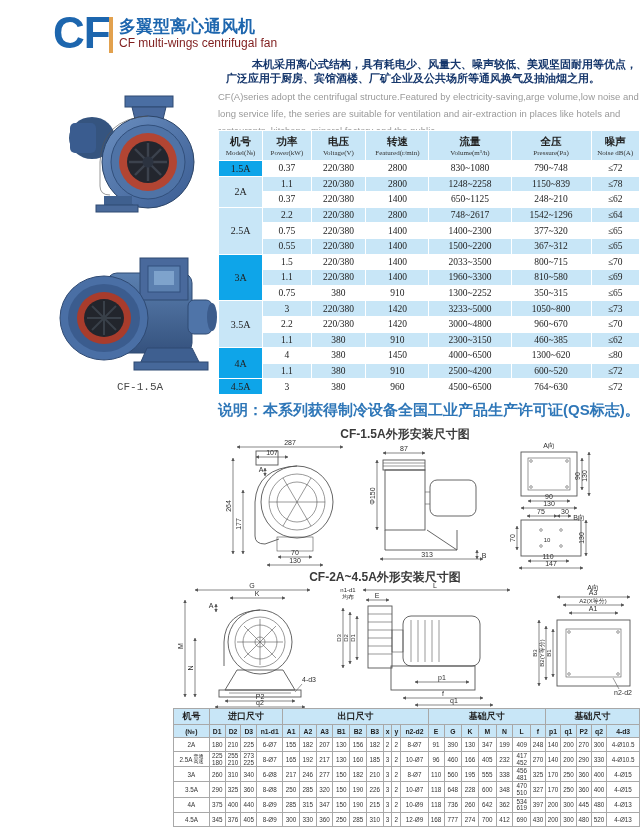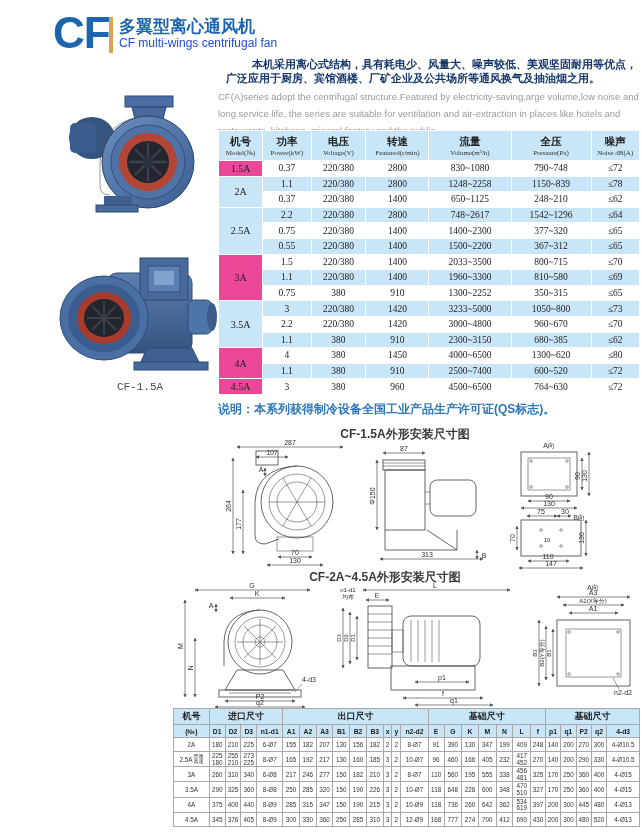--- a/index.html
+++ b/index.html
@@ -2,43 +2,43 @@
 <html><head>
 <meta charset="utf-8">
 <style>
   html,body{margin:0;padding:0;background:#e8e8e8;}
   #page{position:relative;width:642px;height:836px;background:#ffffff;overflow:hidden;
         font-family:"Liberation Sans",sans-serif;color:#333;}
   
   .logo-cf{position:absolute;left:53px;top:8px;font-size:44px;font-weight:bold;color:#1d66ae;letter-spacing:-1px;}
   .logo-bar{position:absolute;left:109px;top:17px;width:4px;height:36px;background:#e2a14e;}
   .title-zh{position:absolute;left:119px;top:15px;font-size:17px;font-weight:bold;color:#1d66ae;}
-  .title-en{position:absolute;left:119px;top:36px;font-size:12px;color:#1d4ed8;}
+  .title-en{position:absolute;left:119px;top:36px;font-size:12px;color:#7f1d1d;}
   
   .intro-zh{position:absolute;left:226px;top:57px;width:414px;font-size:11px;font-weight:bold;
             color:#16376c;line-height:14px;}
   .intro-zh .ind{padding-left:26px;}
   .intro-en{position:absolute;left:218px;top:88px;width:424px;font-size:9.5px;color:#9a9a9a;line-height:17px;}
   
   .fan1{position:absolute;left:48px;top:90px;}
   .fan2{position:absolute;left:52px;top:248px;}
   .caption{position:absolute;font-size:11px;color:#4a4a4a;text-align:center;width:180px;}
   .cap1{left:50px;top:219px;}
   .cap2{left:50px;top:381px;font-family:Liberation Mono, monospace;}
   
   .spec-wrap{position:absolute;left:218px;top:130px;width:422px;}
   table.spec{border-collapse:collapse;width:100%;table-layout:fixed;}
   table.spec th,table.spec td{border:1px solid #ffffff;text-align:center;padding:0;}
   table.spec thead th{background:#c8e6f7;height:29px;vertical-align:middle;}
   table.spec .hz{font-size:10.5px;font-weight:bold;color:#222;}
   table.spec .he{font-size:7px;font-weight:normal;color:#333;font-family:"Liberation Serif",serif;}
   table.spec td{height:14.6px;font-size:9.5px;font-family:"Liberation Serif",serif;color:#222;}
   table.spec tr.alt td{background:#c8e6f7;}
-  table.spec td.model{background:#ec4899;font-size:10px;}
-  .spec-note{position:absolute;left:218px;top:401px;font-size:12px;font-weight:bold;color:#2f77b8;}
+  table.spec td.model{background:#0ea5e9;font-size:10px;}
+  .spec-note{position:absolute;left:218px;top:401px;font-size:15px;font-weight:bold;color:#2f77b8;}
   
   .dw-title{position:absolute;font-size:12px;color:#3a3a3a;font-weight:bold;text-align:center;}
   .dwt1{left:225px;top:426px;width:360px;}
   .dwt2{left:175px;top:569px;width:420px;}
   .dw1{position:absolute;left:225px;top:438px;}
   .dw2{position:absolute;left:175px;top:582px;}
   svg .ln{fill:none;stroke:#555;stroke-width:0.9;}
   svg .lt{fill:none;stroke:#555;stroke-width:0.6;}
   svg line.dim,svg path.dimp{stroke:#555;stroke-width:0.7;fill:none;}
   #dw1 line.dim{marker-start:url(#arD1);marker-end:url(#arD1);}
@@ -262,37 +262,37 @@
             <td>1420</td>
             <td>3000~4800</td>
             <td>960~670</td>
             <td>≤70</td>
           </tr>
           <tr class="alt">
             <td>1.1</td>
             <td>380</td>
             <td>910</td>
             <td>2300~3150</td>
-            <td>680~385</td>
+            <td>460~385</td>
             <td>≤62</td>
           </tr>
           <tr>
             <td class="model" rowspan="2">4A</td>
             <td>4</td>
             <td>380</td>
             <td>1450</td>
             <td>4000~6500</td>
             <td>1300~620</td>
             <td>≤80</td>
           </tr>
           <tr class="alt">
             <td>1.1</td>
             <td>380</td>
             <td>910</td>
-            <td>2500~7400</td>
+            <td>2500~4200</td>
             <td>600~520</td>
             <td>≤72</td>
           </tr>
           <tr>
             <td class="model" rowspan="1">4.5A</td>
             <td>3</td>
             <td>380</td>
             <td>960</td>
             <td>4500~6500</td>
             <td>764~630</td>

